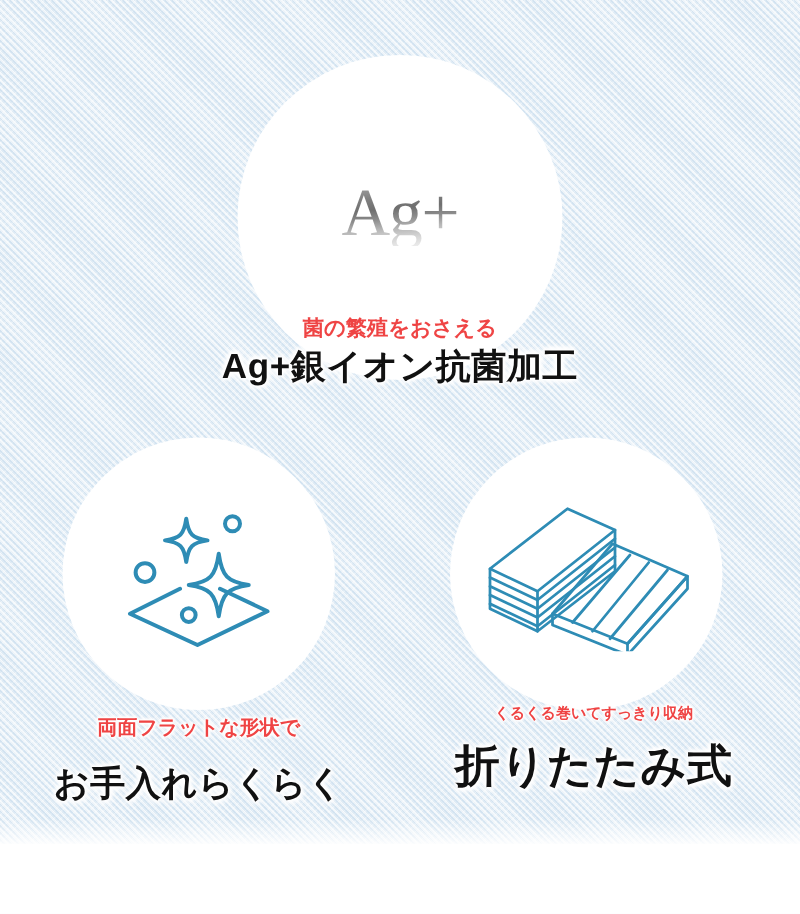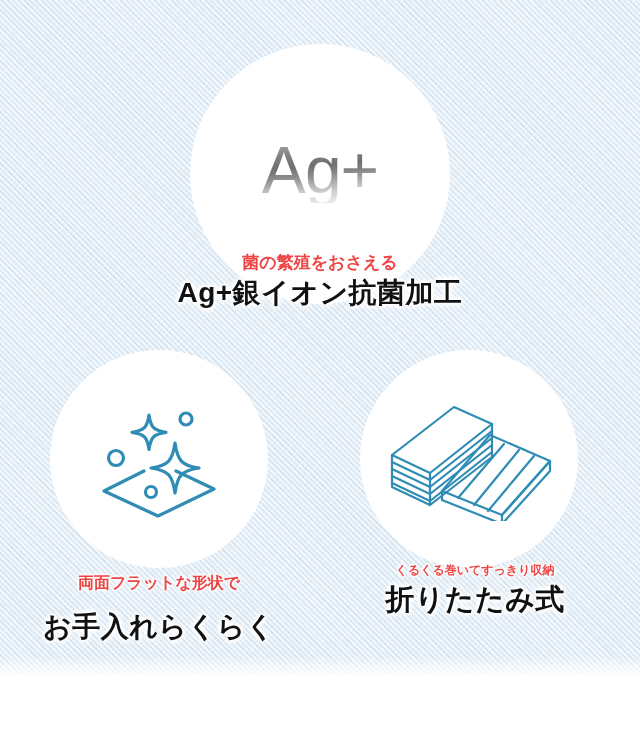--- a/index.html
+++ b/index.html
@@ -101,22 +101,22 @@
     top: 44px;
     width: 260px;
     height: 260px;
     display: flex;
     align-items: center;
     justify-content: center;
     padding-bottom: 8px;
     box-sizing: border-box;
   }
   #ag-mark .ag-text {
-    font-family: Liberation Sans, sans-serif;
-    font-size: 66px;
+    font-family: Liberation Serif, serif;
+    font-size: 54px;
     font-weight: 400;
     letter-spacing: -1px;
     line-height: 1;
     background: linear-gradient(175deg,
         #8e8e8e 0%,
         #9a9a9a 14%,
         #7f7f7f 30%,
         #6f6f6f 44%,
         #8a8a8a 56%,
         #b7b7b7 70%,
@@ -216,23 +216,23 @@
   #caption-foldable {
     left: 330px;
     top: 560px;
     width: 290px;
   }
   #caption-foldable .sub {
     font-size: 12px;
     line-height: 21px;
   }
   #caption-foldable .head {
-    font-size: 29px;
+    font-size: 36px;
     line-height: 35px;
-    margin-top: 1px;
+    margin-top: 14px;
   }
 </style>
 </head>
 <body>
 
 <div id="stage">
 
   <div id="bg-panel"></div>
   <div id="bg-fade"></div>
 

